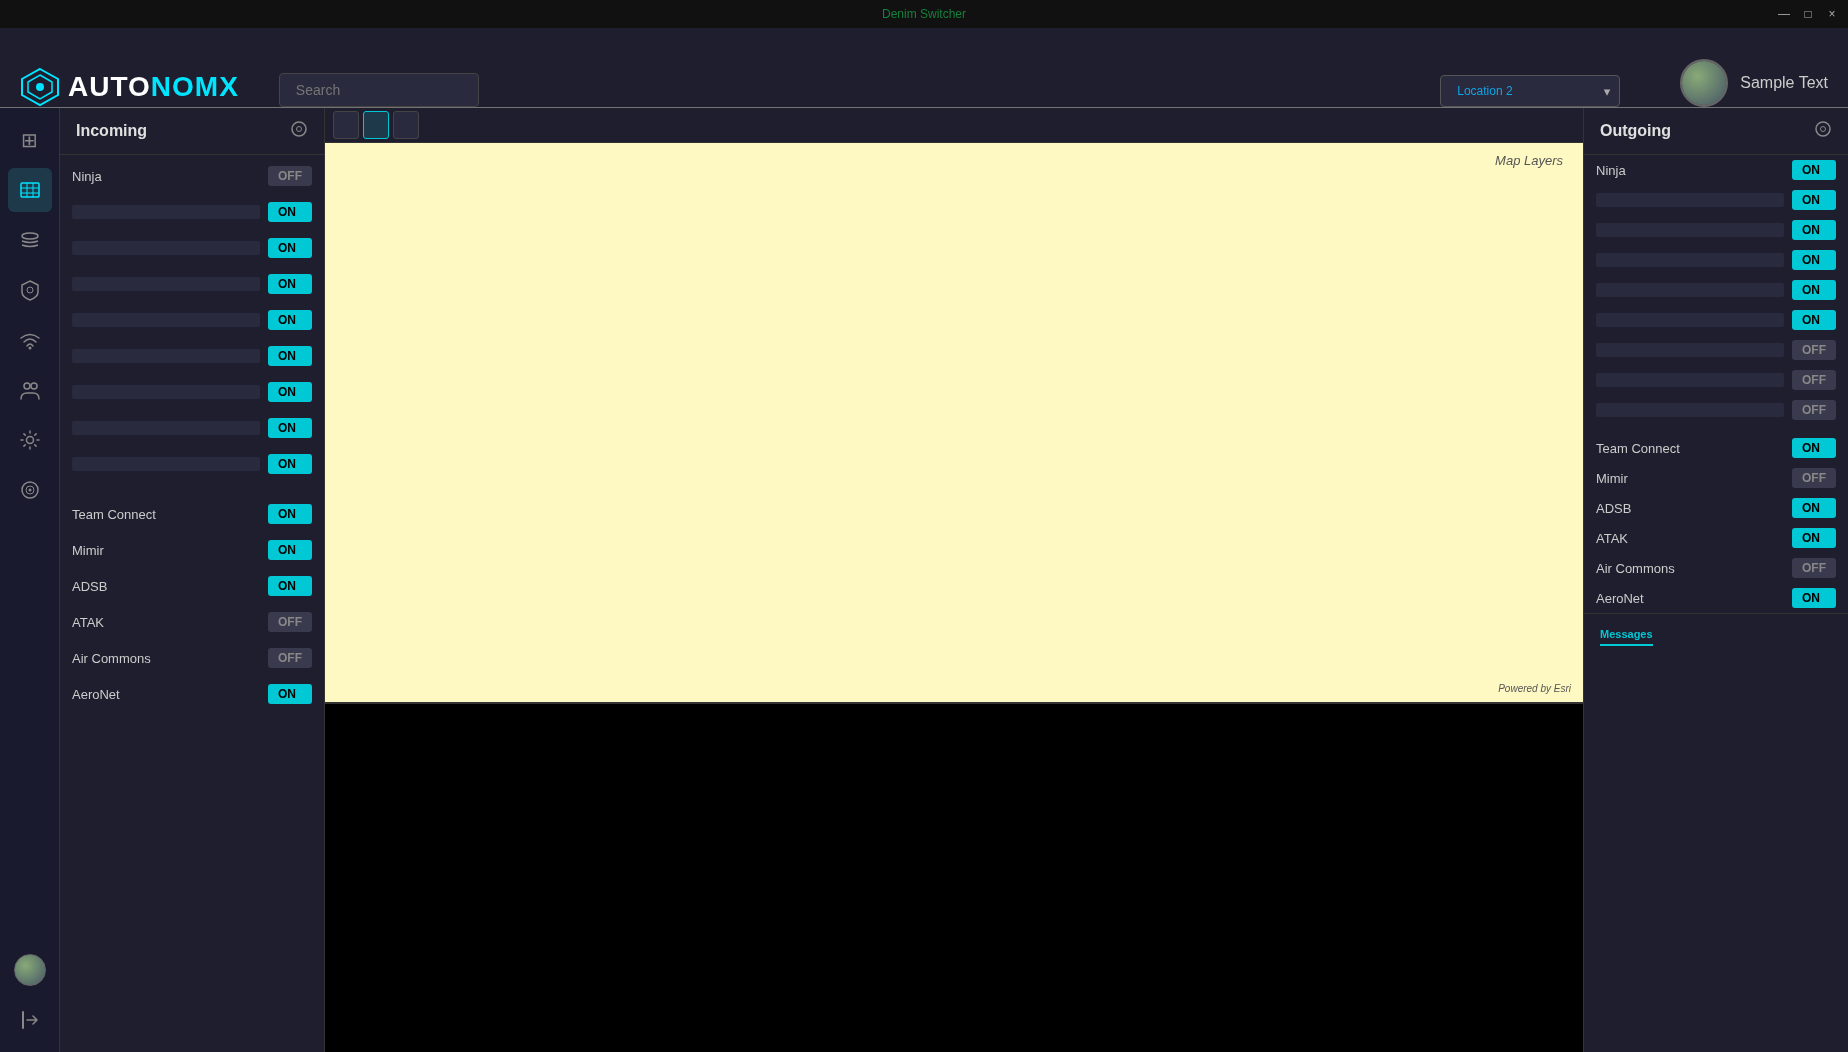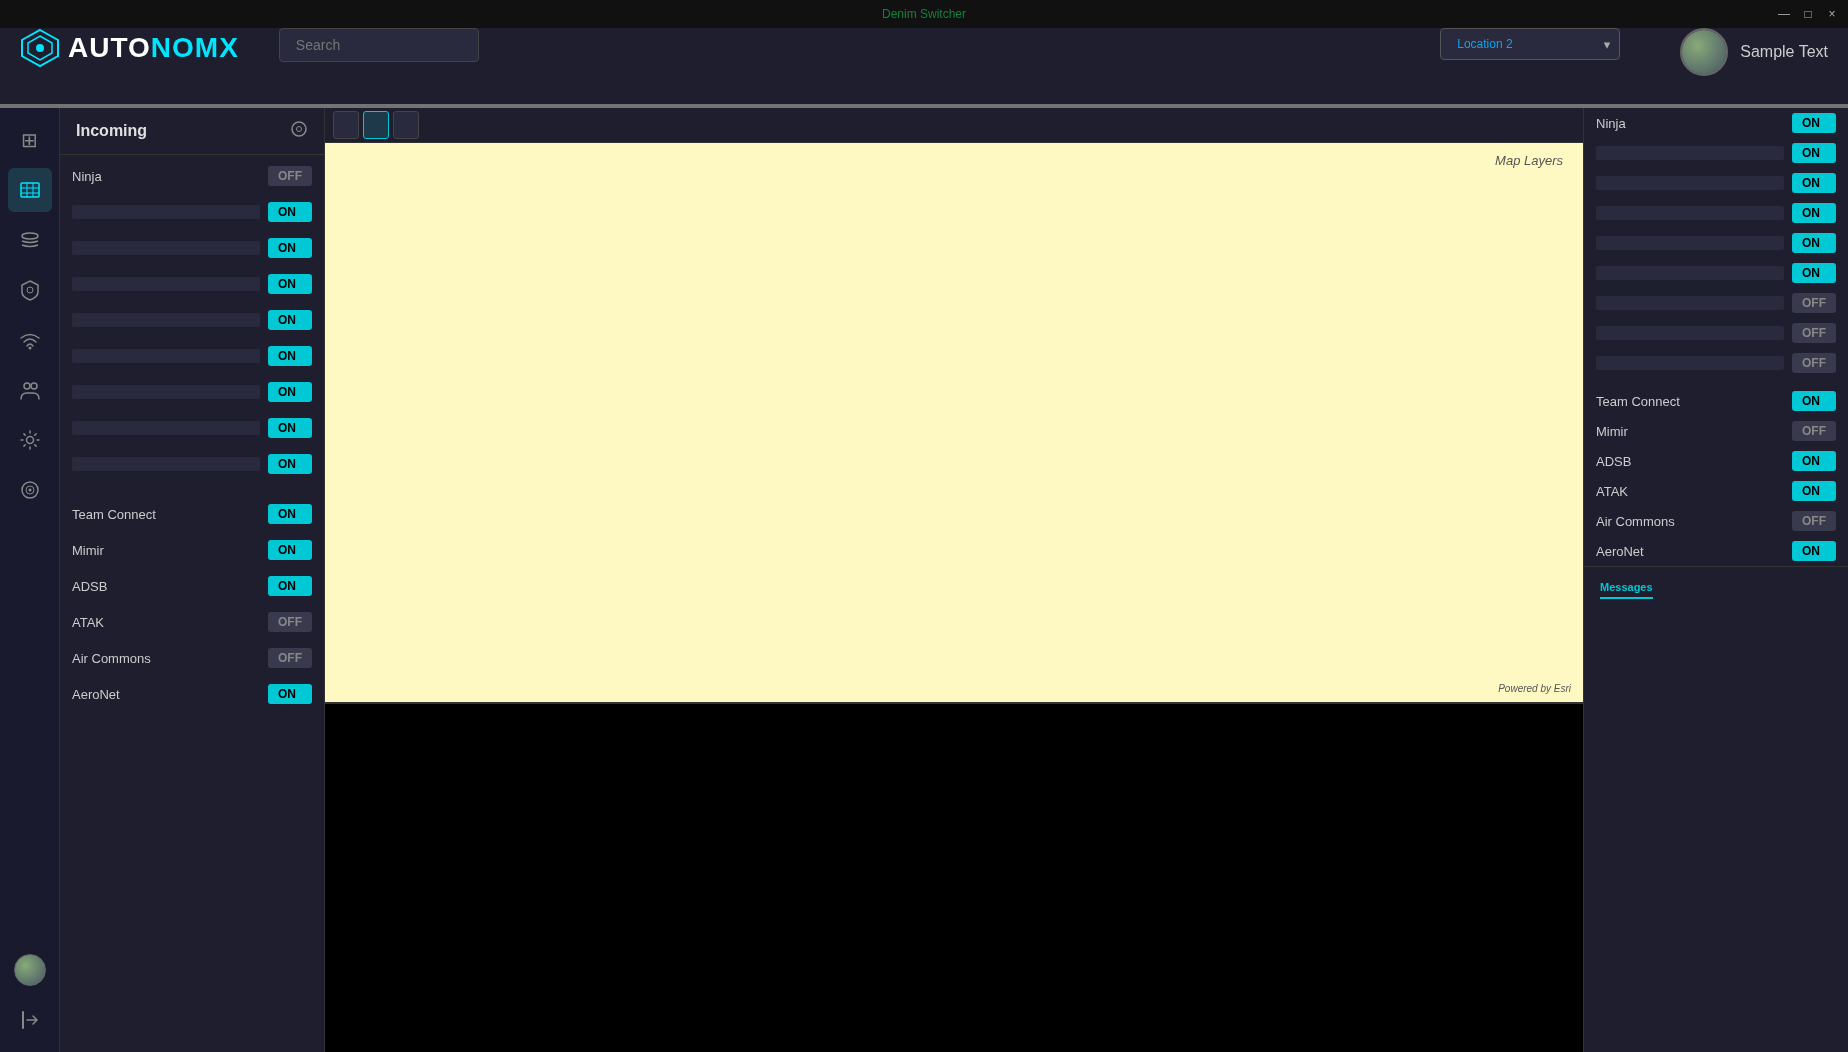--- a/index.html
+++ b/index.html
@@ -43,25 +43,25 @@
       border: none;
       width: 16px;
       text-align: center;
     }
 
     
     .header {
       background: #1e1e2e;
       height: 80px;
       display: flex;
-      align-items: flex-start;
+      align-items: flex-end;
       padding: 0 20px;
       gap: 20px;
       flex-shrink: 0;
-      border-bottom: 4px solid #737373;
+      border-bottom: 1px solid #737373;
     }
     .logo {
       display: flex;
       align-items: center;
     }
     .logo-text {
       font-size: 28px;
       font-weight: 900;
       color: white;
       letter-spacing: 1px;
@@ -531,20 +531,29 @@
       <button class="map-toolbar-btn"></button>
     </div>
     <div class="map-canvas">
       <span class="map-layers-text">Map Layers</span>
       <span class="map-powered">Powered by Esri</span>
     </div>
     <div class="map-bottom-panel"></div>
   </div>
 
   <div class="outgoing-panel">
+    <div class="panel-header">
+      <span class="panel-title">Outgoing</span>
+      <span class="panel-icon">
+        <svg width="18" height="18" viewBox="0 0 18 18" fill="none">
+          <circle cx="9" cy="9" r="7" stroke="#888" stroke-width="1.5" fill="none"></circle>
+          <circle cx="9" cy="9" r="2.5" stroke="#888" stroke-width="1" fill="none"></circle>
+        </svg>
+      </span>
+    </div>
 
     <div class="source-row">
       <span class="source-label">Ninja</span>
       <button class="btn-toggle btn-on">ON</button>
     </div>
 
     <div class="source-row">
       <div class="source-label-empty"></div>
       <button class="btn-toggle btn-on">ON</button>
     </div>

